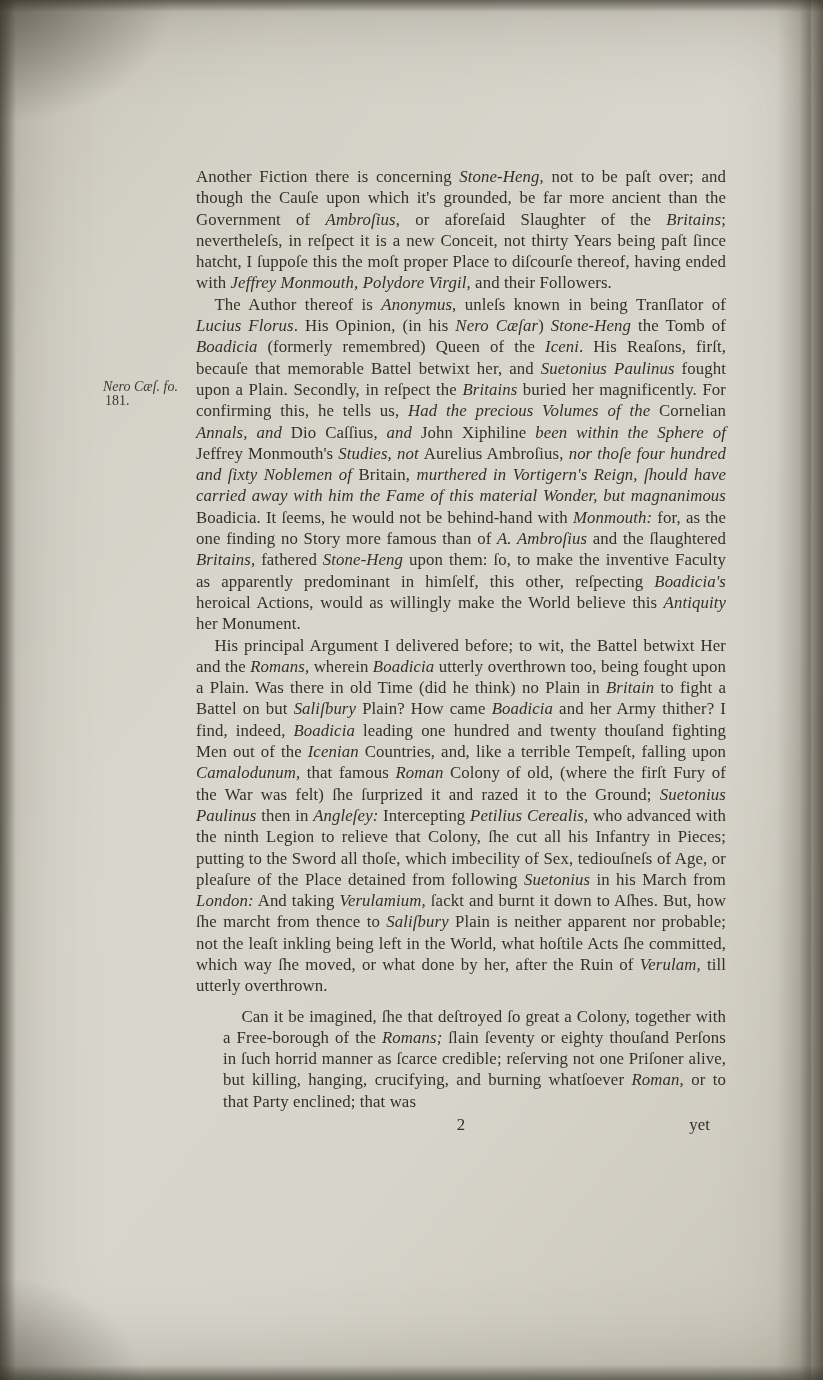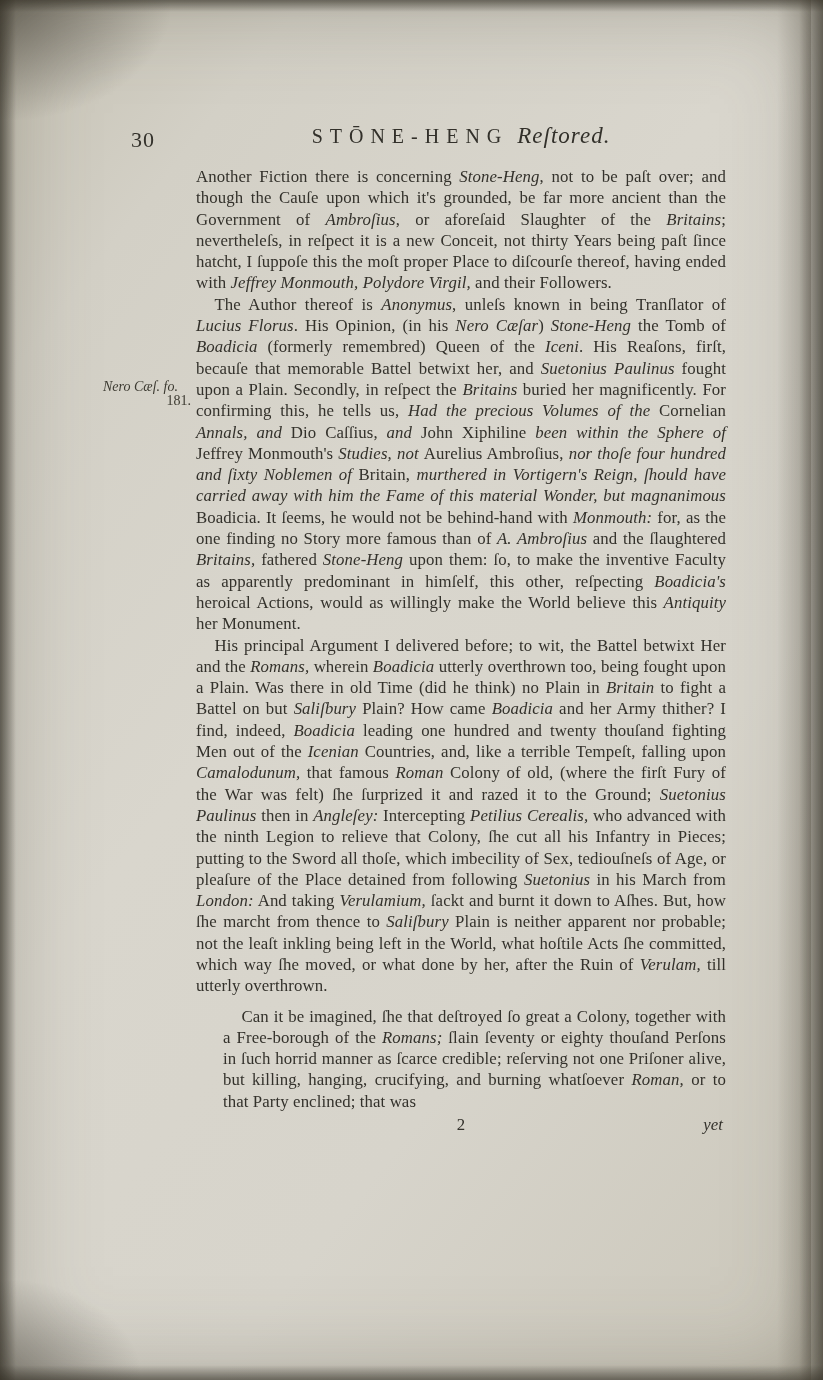--- a/index.html
+++ b/index.html
@@ -51,37 +51,30 @@
   .body-text p { text-indent: 1.1em; }
   .body-text p:first-child { text-indent: 0; }
   .body-text p:last-child { margin-top: 9px; margin-left: 27px; }
   .it { font-style: italic; }
 
   .margin-note {
     position: absolute; left: 103px; top: 380px; width: 88px;
     font-size: 14px; line-height: 14px; color: #3c3a31;
   }
   .mn1 { font-style: italic; display: block; }
-  .mn2 { display: block; padding-left: 2px; text-align: right; }
+  .mn2 { display: block; padding-left: 2px; }
 
   .footer-line { position: relative; margin-top: 2px; text-align: center; }
-  .catchword { position: absolute; right: 3px; font-style: italic; }
+  .catchword { position: absolute; right: 16px; }
 </style>
 </head>
 <body>
 
 <div class="page">
 
-  <div class="header-row">
-    <span class="page-num">30</span>
-    <span class="header-title">
-      <span class="caps">STŌNE-HENG</span>
-      <span class="hdr-it">Reſtored.</span>
-    </span>
-  </div>
 
   <div class="margin-note">
     <span class="mn1">Nero Cæſ. fo.</span>
     <span class="mn2">181.</span>
   </div>
 
   <div class="content">
     <div class="body-text">
         <p><span class="rm">Another Fiction there is concerning </span><span class="it">Stone-Heng</span><span class="rm">, not to be paſt over; and though the Cauſe upon which it's grounded, be far more ancient than the Government of </span><span class="it">Ambroſius</span><span class="rm">, or aforeſaid Slaughter of the </span><span class="it">Britains</span><span class="rm">; nevertheleſs, in reſpect it is a new Conceit, not thirty Years being paſt ſince hatcht, I ſuppoſe this the moſt proper Place to diſcourſe thereof, having ended with </span><span class="it">Jeffrey Monmouth, Polydore Virgil,</span><span class="rm"> and their Followers.</span></p>
         <p><span class="rm">The Author thereof is </span><span class="it">Anonymus</span><span class="rm">, unleſs known in being Tranſlator of </span><span class="it">Lucius Florus</span><span class="rm">. His Opinion, (in his </span><span class="it">Nero Cæſar</span><span class="rm">) </span><span class="it">Stone-Heng</span><span class="rm"> the Tomb of </span><span class="it">Boadicia</span><span class="rm"> (formerly remembred) Queen of the </span><span class="it">Iceni</span><span class="rm">. His Reaſons, firſt, becauſe that memorable Battel betwixt her, and </span><span class="it">Suetonius Paulinus</span><span class="rm"> fought upon a Plain. Secondly, in reſpect the </span><span class="it">Britains</span><span class="rm"> buried her magnificently. For confirming this, he tells us, </span><span class="it">Had the precious Volumes of the </span><span class="rm">Cornelian </span><span class="it">Annals, and </span><span class="rm">Dio Caſſius, </span><span class="it">and </span><span class="rm">John Xiphiline </span><span class="it">been within the Sphere of </span><span class="rm">Jeffrey Monmouth's </span><span class="it">Studies, not </span><span class="rm">Aurelius Ambroſius, </span><span class="it">nor thoſe four hundred and ſixty Noblemen of </span><span class="rm">Britain, </span><span class="it">murthered in Vortigern's Reign, ſhould have carried away with him the Fame of this material Wonder, but magnanimous </span><span class="rm">Boadicia. It ſeems, he would not be behind-hand with </span><span class="it">Monmouth:</span><span class="rm"> for, as the one finding no Story more famous than of </span><span class="it">A. Ambroſius</span><span class="rm"> and the ſlaughtered </span><span class="it">Britains,</span><span class="rm"> fathered </span><span class="it">Stone-Heng</span><span class="rm"> upon them: ſo, to make the inventive Faculty as apparently predominant in himſelf, this other, reſpecting </span><span class="it">Boadicia's</span><span class="rm"> heroical Actions, would as willingly make the World believe this </span><span class="it">Antiquity</span><span class="rm"> her Monument.</span></p>

